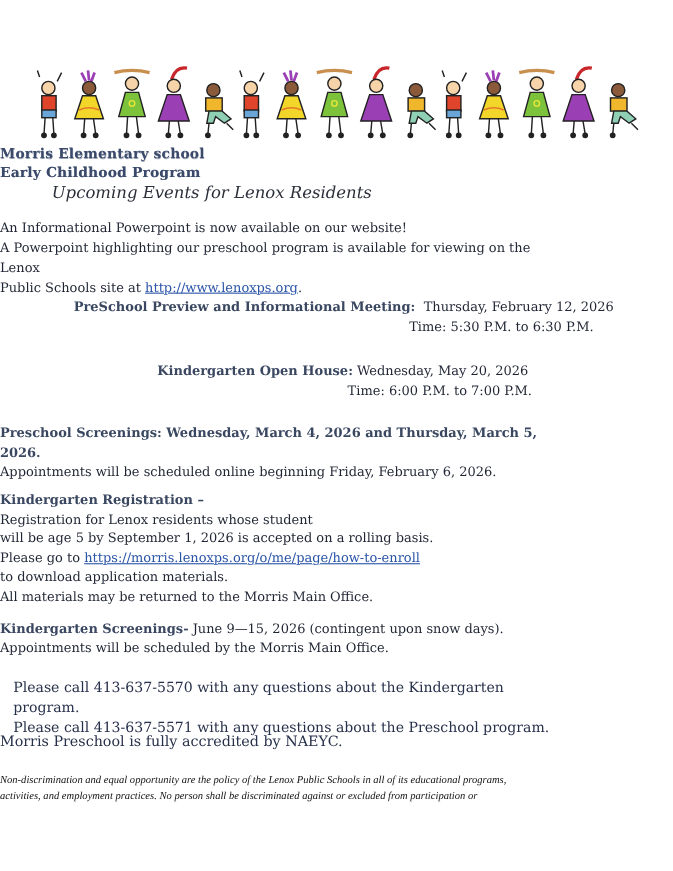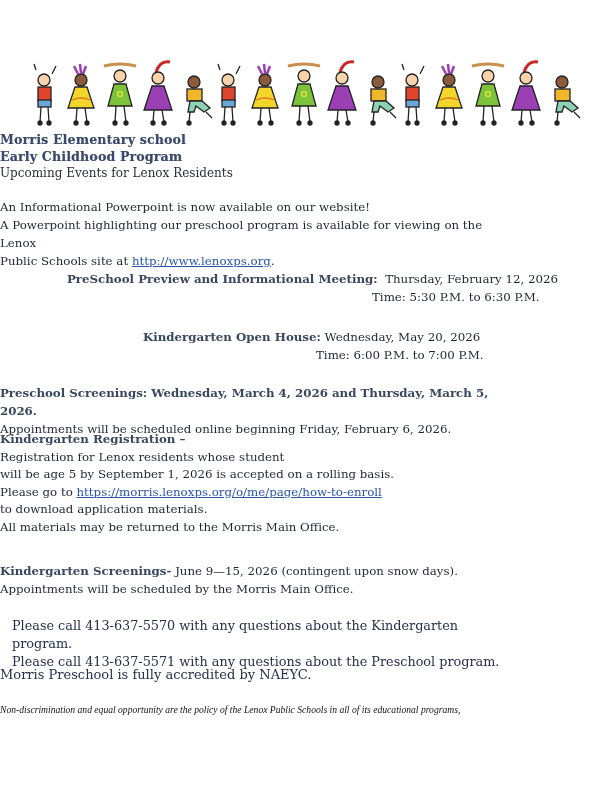--- a/index.html
+++ b/index.html
@@ -2,21 +2,21 @@
 <html><head>
   <meta charset="utf-8">
   <style>
     html, body { margin:0; padding:0; background:#fff; }
     body { width:612px; height:792px; position:relative; overflow:hidden;
       font-family:"DejaVu Serif", serif; color:#1f2533; }
     .abs { position:absolute; left:0; width:496px; text-align:left; }
     .banner { position:absolute; left:30px; top:60px; width:552px; height:72px; }
     .title1, .title2 { font-family:"DejaVu Serif", serif; font-weight:bold; color:#3b4a6b;
       font-size:12.5px; letter-spacing:0.2px; text-shadow:0.3px 0.3px 0 #9aa3b5; }
-    .subtitle { font-family:"DejaVu Serif", serif; font-size:12px; color:#2b2f3a; }
+    .subtitle { font-family:"DejaVu Serif", serif; font-style:italic; font-size:15px; color:#2b2f3a;padding-left:47px; }
     .body-text { font-size:11.8px; color:#1f2533; line-height:18px; }
     .navy { color:#3a4760; font-weight:bold; }
     .blackbold { color:#1f2533; font-weight:normal; }
     a.link { color:#2a54a8; text-decoration:underline; }
     .contact { font-size:12.8px; color:#27304a; line-height:18px; }
     .accred { font-size:13px; color:#27304a; }
     .legal { font-family:"Liberation Serif", serif; font-style:italic; font-size:9.6px; color:#111; line-height:14px; }
   </style>
 </head>
 <body>
@@ -106,21 +106,21 @@
     <span>Wednesday, May 20, 2026</span>
   </div>
   <div style="padding-left:173px;">Time:  6:00 P.M. to 7:00 P.M.</div>
 </div>
 
 <div class="abs body-text" style="top:384px;">
   <div class="navy">Preschool Screenings:  Wednesday, March 4, 2026 and Thursday, March 5, 2026.</div>
   <div>Appointments will be scheduled online beginning Friday, February 6, 2026.</div>
 </div>
 
-<div class="abs body-text" style="top:431px; line-height:17.5px;">
+<div class="abs body-text" style="top:446px; line-height:17.5px;">
   <div class="navy">Kindergarten Registration –</div>
   <div>Registration for Lenox residents whose student</div>
   <div>will be age 5 by September 1, 2026 is accepted on a rolling basis.</div>
   <div>
     <span>Please go to </span><a class="link">https://morris.lenoxps.org/o/me/page/how-to-enroll</a>
   </div>
   <div>to download application materials.</div>
   <div>All materials may be returned to the Morris Main Office.</div>
 </div>
 
@@ -133,13 +133,14 @@
 
 <div class="abs contact" style="top:617px;margin-left:12px;">
   <div>Please call 413-637-5570 with any questions about the Kindergarten program.</div>
   <div>Please call 413-637-5571 with any questions about the Preschool program.</div>
 </div>
 
 <div class="abs accred" style="top:667px;">Morris Preschool is fully accredited by NAEYC.</div>
 
 <div class="abs legal" style="top:703px;">
   <div>Non-discrimination and equal opportunity are the policy of the Lenox Public Schools in all of its educational programs,</div>
+  <div>activities, and employment practices.  No person shall be discriminated against or excluded from participation or</div>
 </div>
 
 </body></html>

